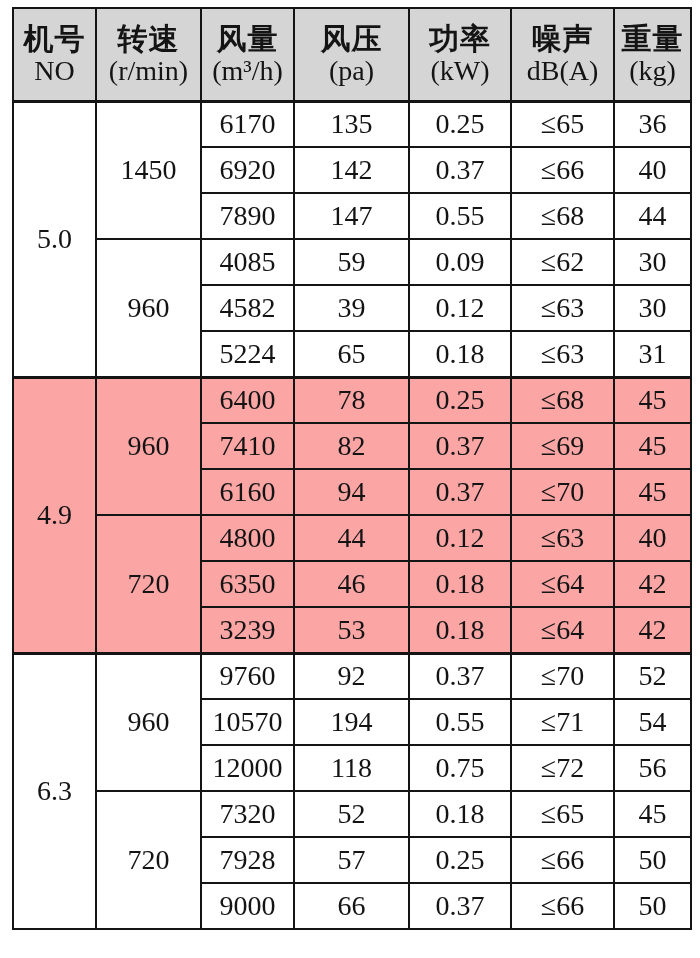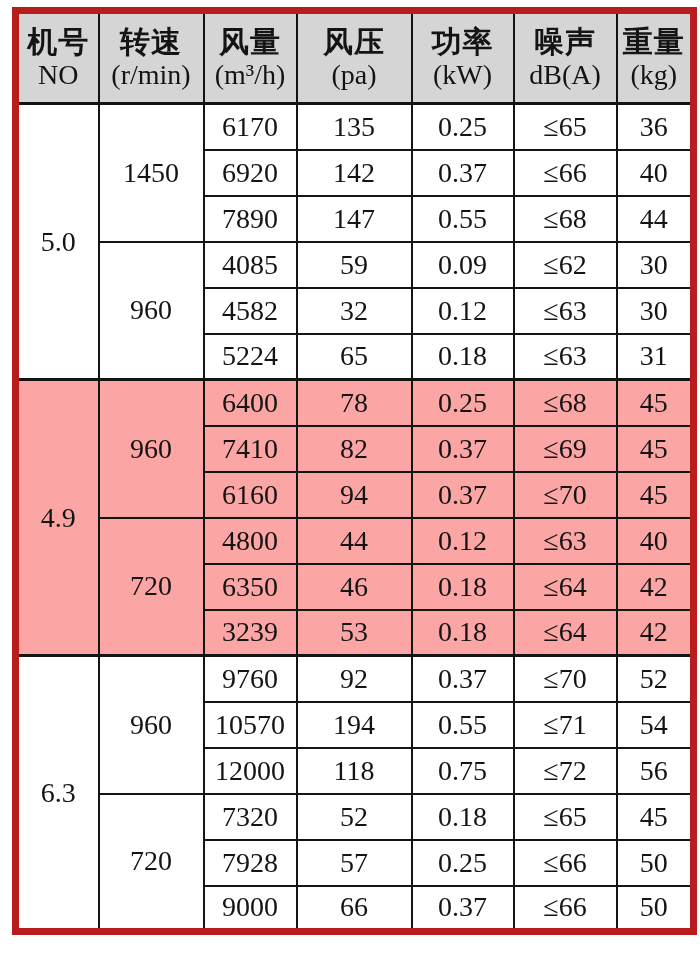--- a/index.html
+++ b/index.html
@@ -19,21 +19,21 @@
     overflow: hidden;
   }
   table.spec {
     position: absolute;
     left: 12px;
     top: 7px;
     width: 678px;
     height: 764px;
     border-collapse: collapse;
     table-layout: fixed;
-    border: 7px solid #b91c1c;
+    border: 2px solid #b91c1c;
   }
   table.spec th,
   table.spec td {
     border: 2px solid #141414;
     text-align: center;
     vertical-align: middle;
     padding: 0;
     overflow: hidden;
   }
   table.spec thead tr { height: 93px; }
@@ -135,21 +135,21 @@
         <tr>
           <td class="rpm" rowspan="3">960</td>
           <td>4085</td>
           <td>59</td>
           <td>0.09</td>
           <td>≤62</td>
           <td>30</td>
         </tr>
         <tr>
           <td>4582</td>
-          <td>32</td>
+          <td>39</td>
           <td>0.12</td>
           <td>≤63</td>
           <td>30</td>
         </tr>
         <tr>
           <td>5224</td>
           <td>65</td>
           <td>0.18</td>
           <td>≤63</td>
           <td>31</td>

